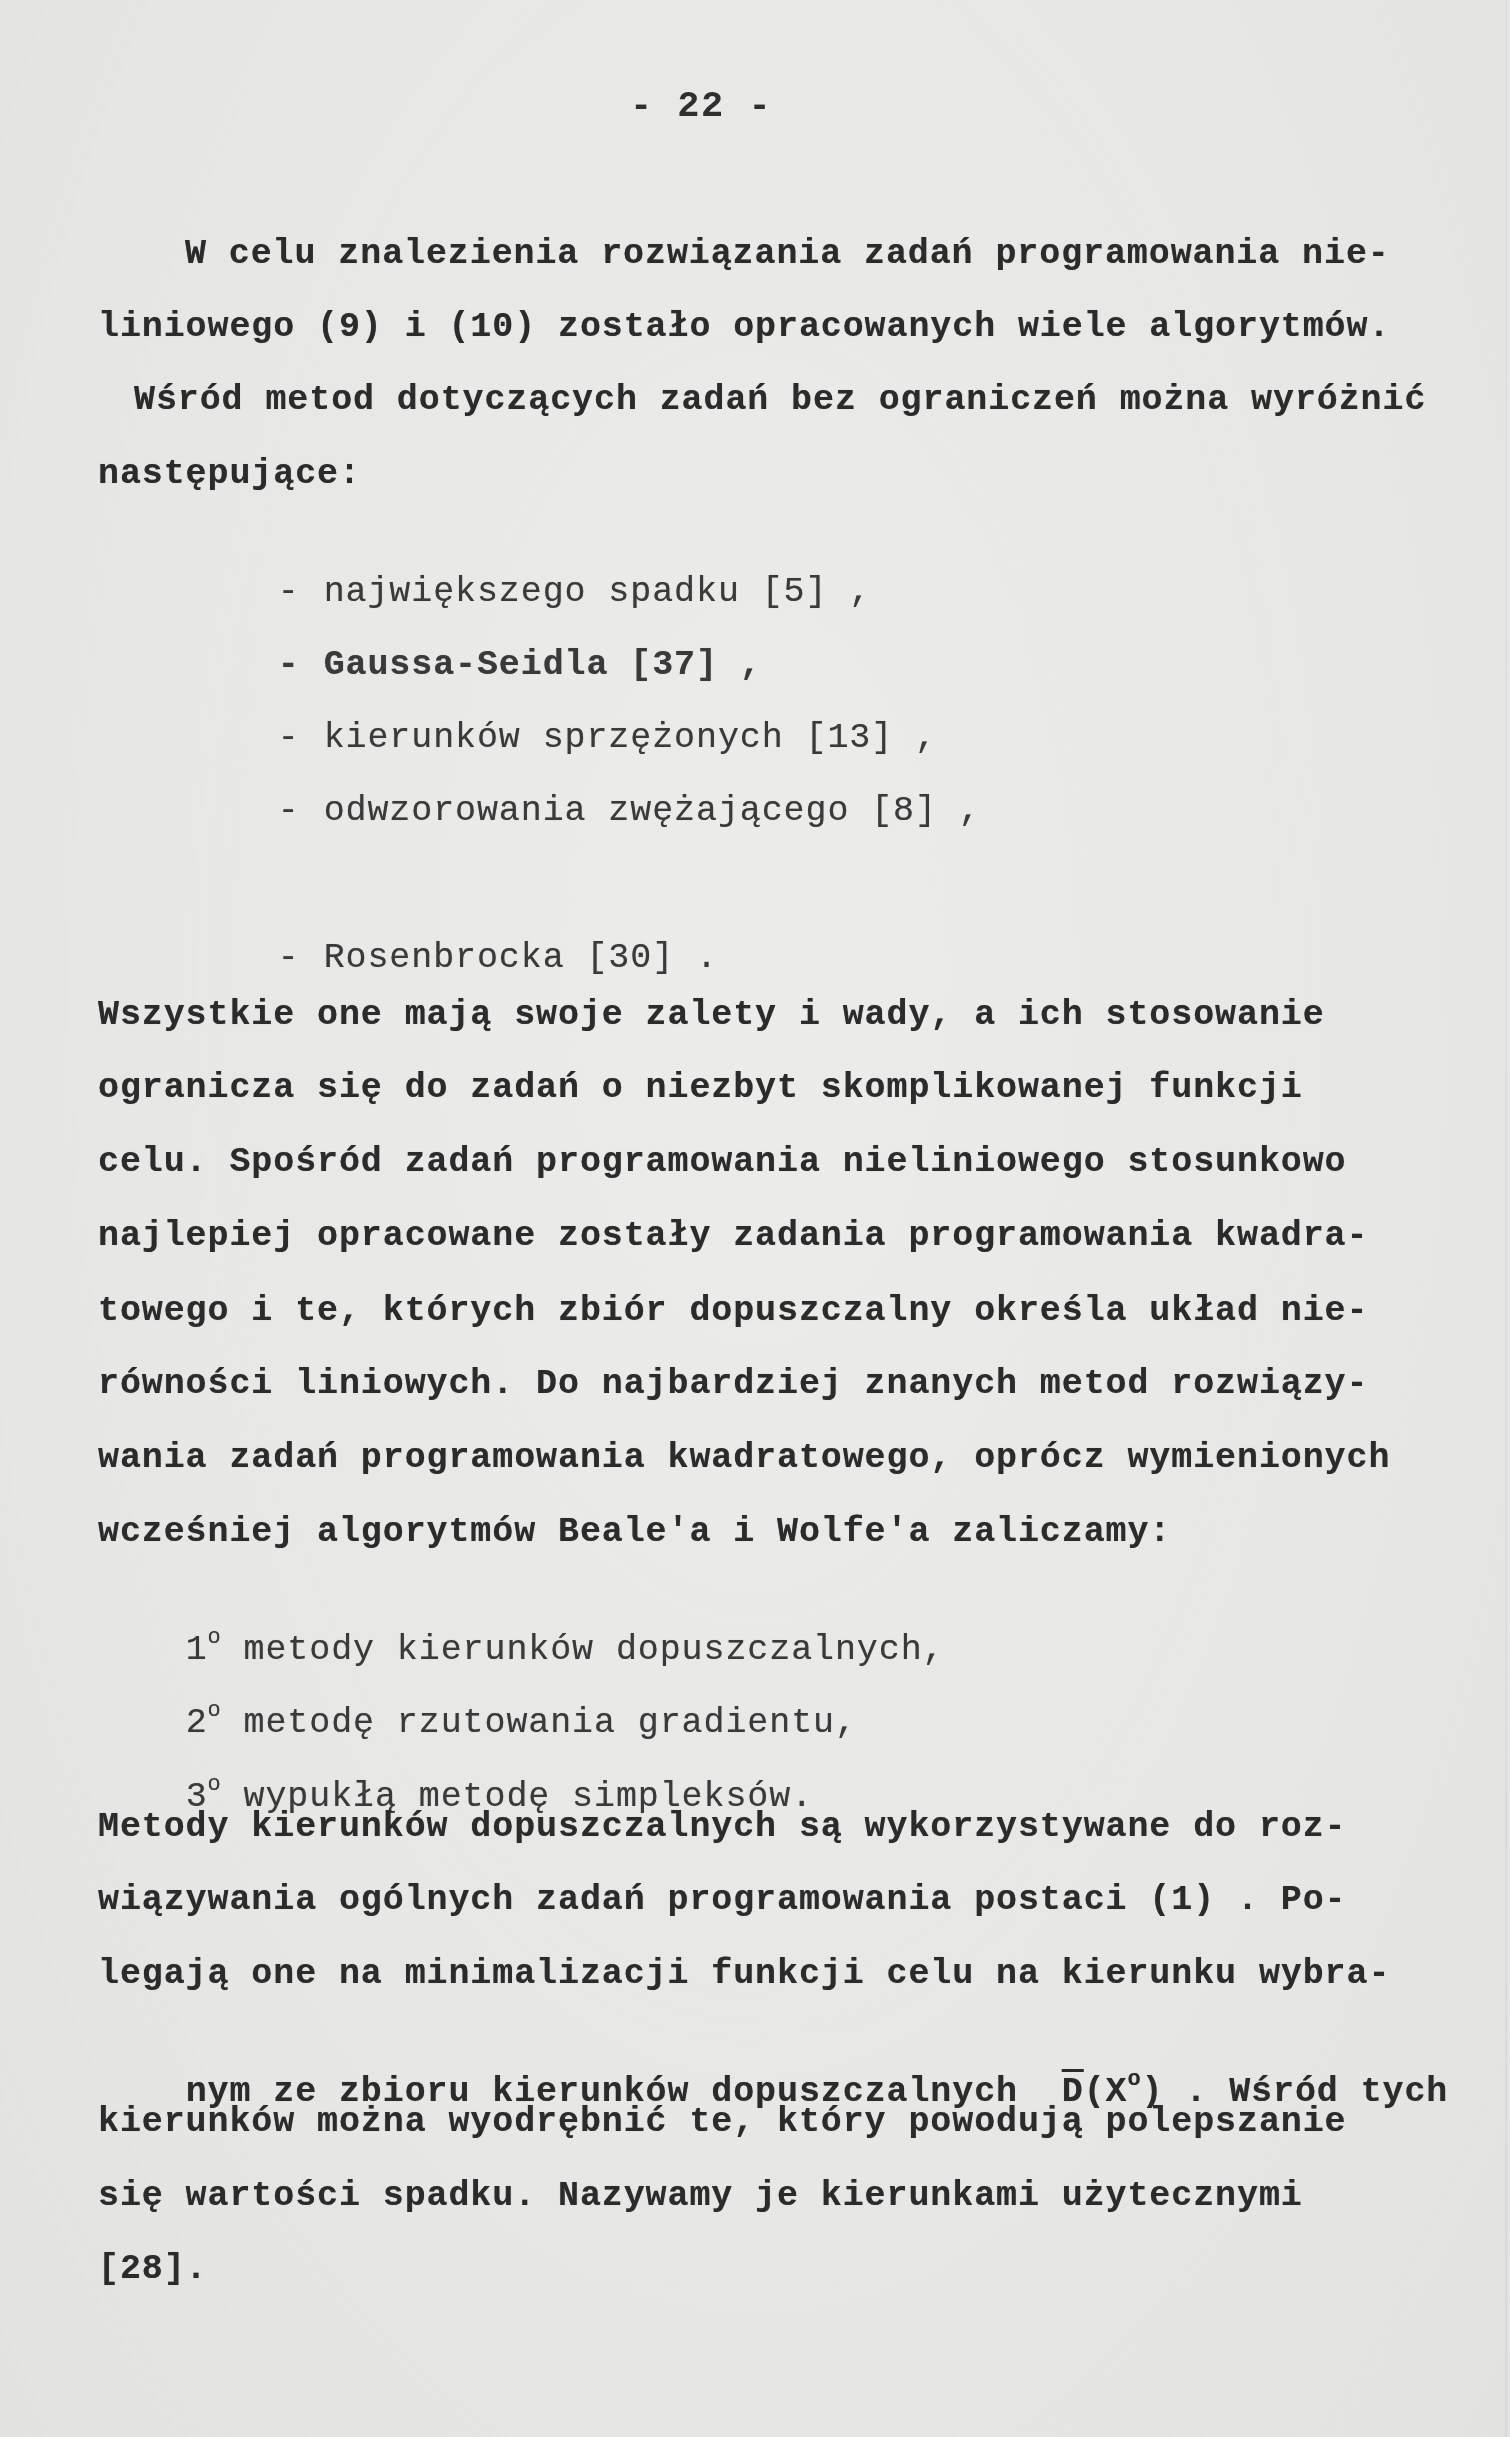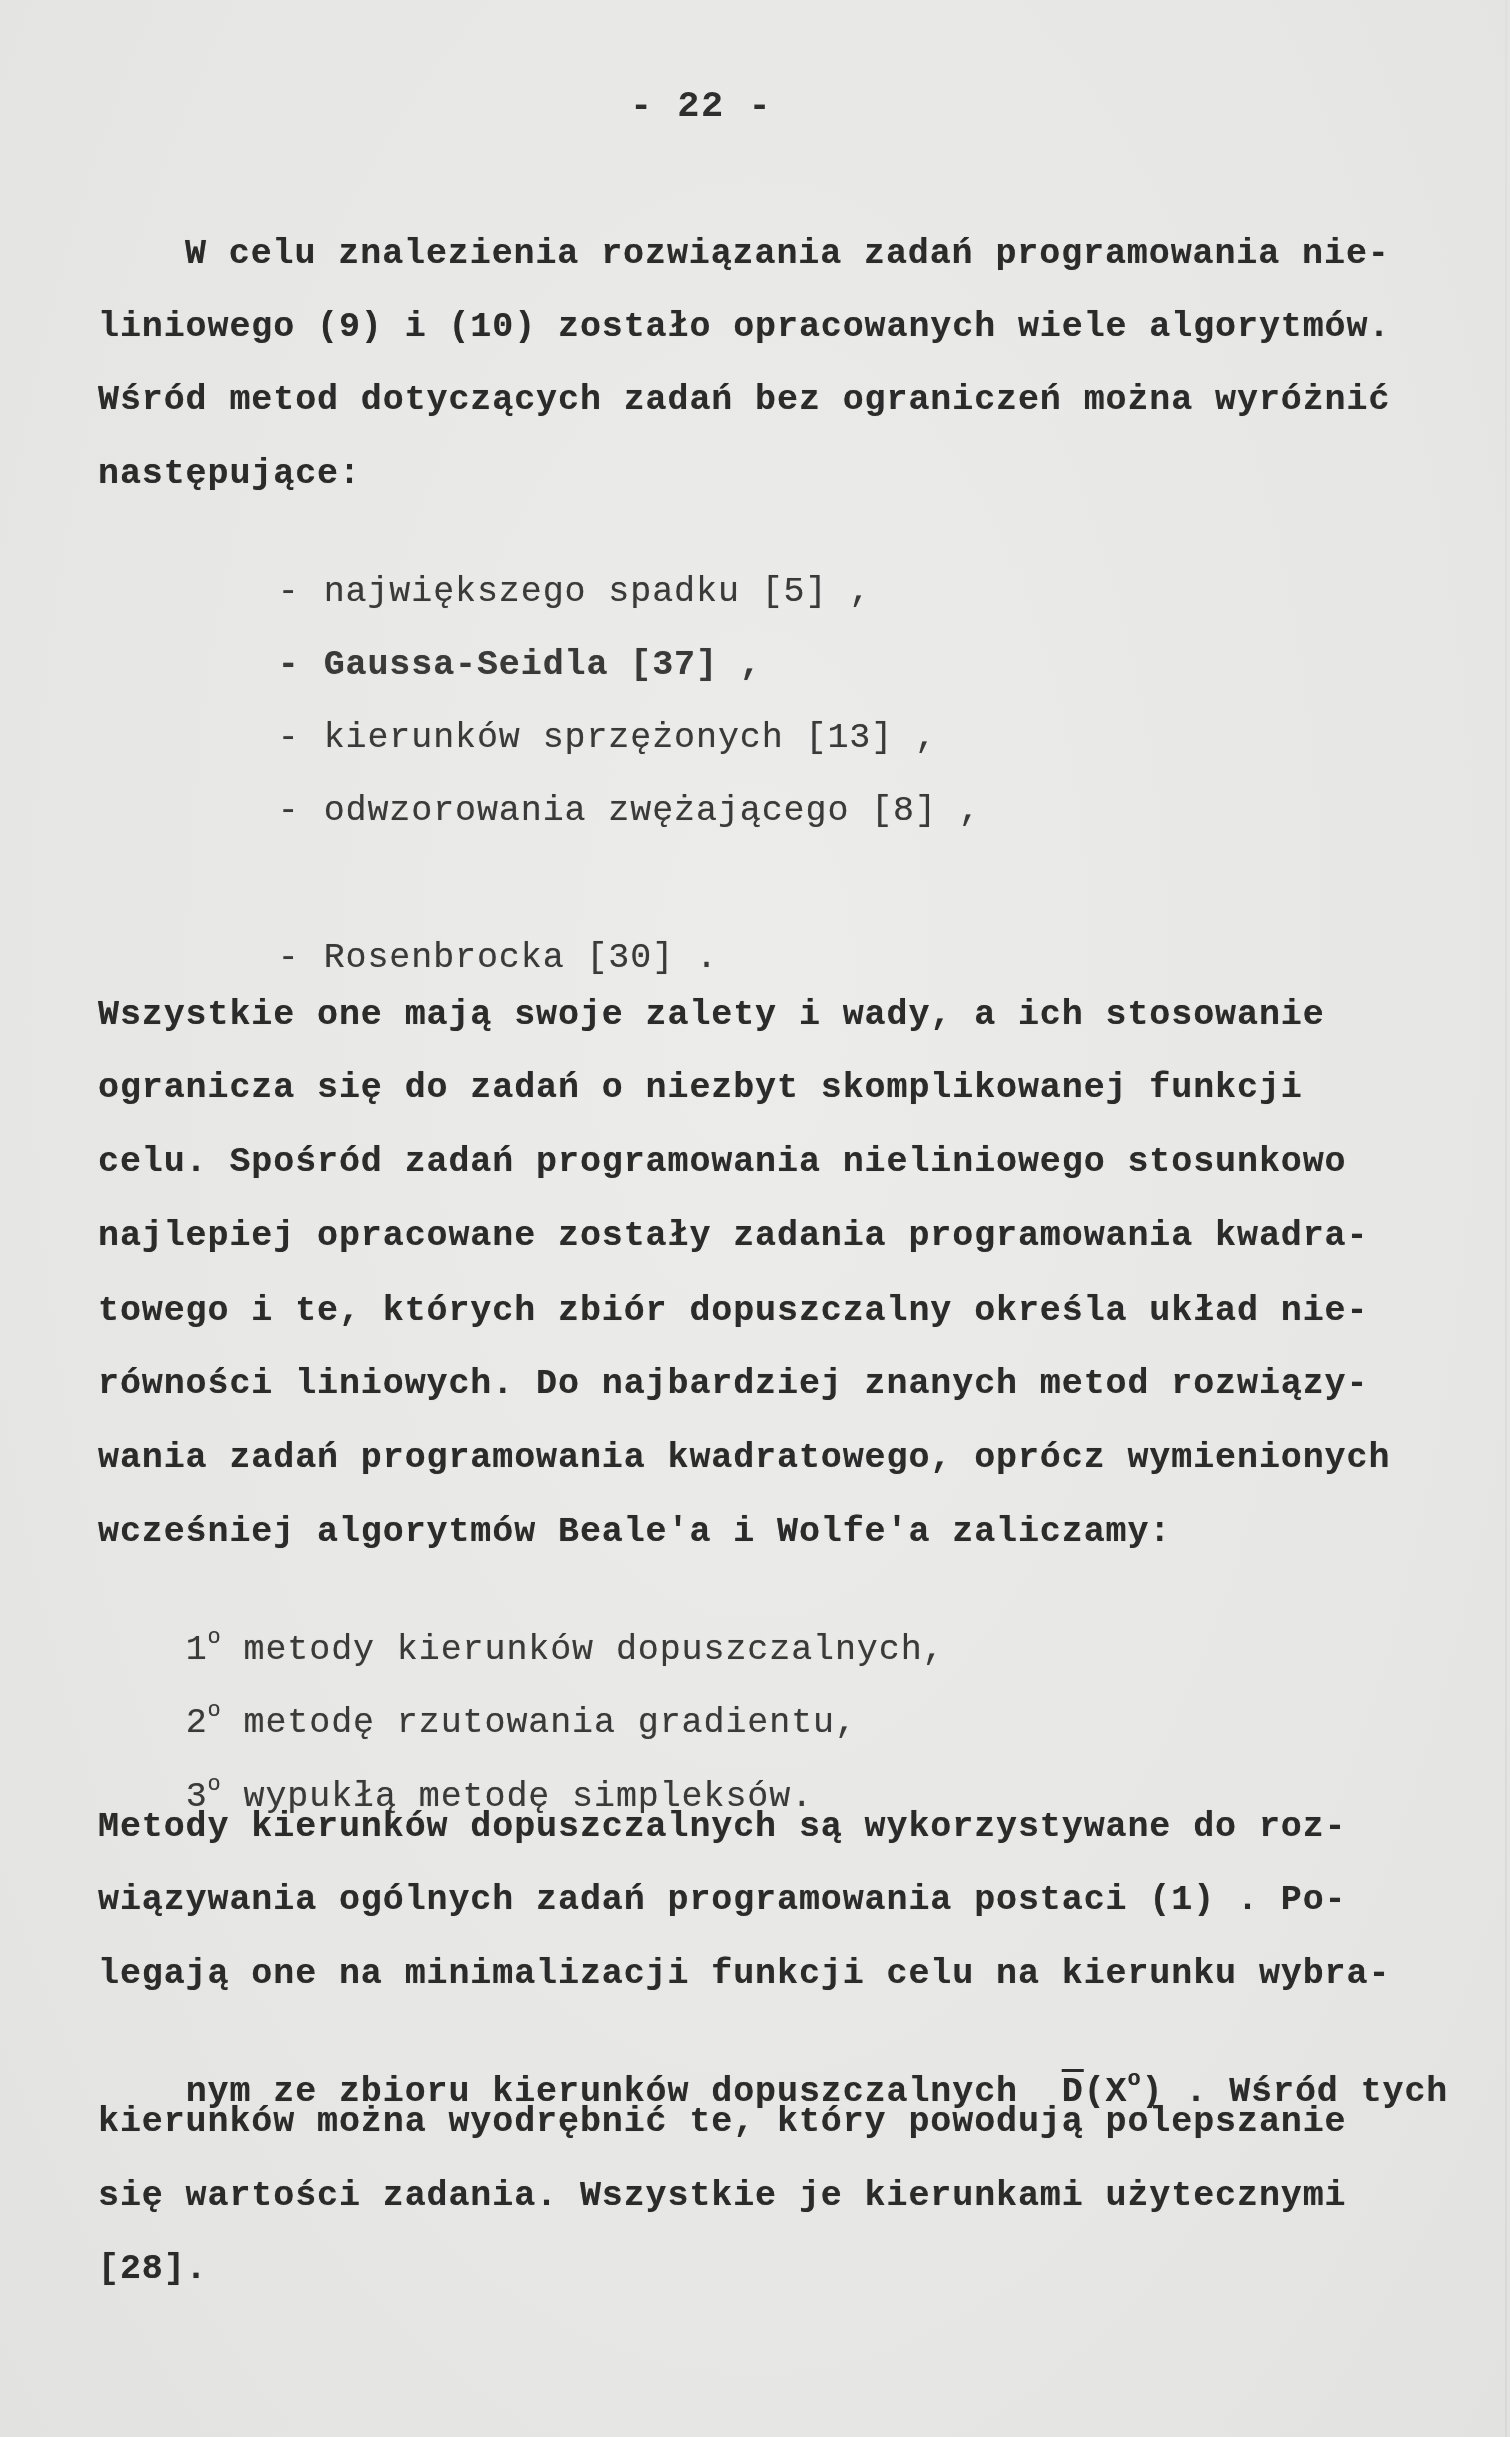--- a/index.html
+++ b/index.html
@@ -58,21 +58,21 @@
   </style>
 </head>
 <body>
 
 <div class="page">
 
   <div class="pagenum">- 22 -</div>
 
   <div class="line" style="top:232px; left:185px;">W celu znalezienia rozwiązania zadań programowania nie-</div>
   <div class="line" style="top:305px;">liniowego (9) i (10) zostało opracowanych wiele algorytmów.</div>
-  <div class="line" style="top:378px;">Wśród metod dotyczących zadań bez ograniczeń można wyróżnić</div>
+  <div class="line" style="top:378px;margin-left:36px;">Wśród metod dotyczących zadań bez ograniczeń można wyróżnić</div>
   <div class="line" style="top:452px;">następujące:</div>
 
   <div class="line light" style="top:526px; left:190px;">
     <span class="dash">-</span><span>największego spadku [5] ,</span>
   </div>
   <div class="line light" style="top:599px; left:190px;font-weight:bold;">
     <span class="dash">-</span><span>Gaussa-Seidla [37] ,</span>
   </div>
   <div class="line light" style="top:672px; left:190px;">
     <span class="dash">-</span><span>kierunków sprzężonych [13] ,</span>
@@ -103,18 +103,18 @@
     <span>3</span><sup>o</sup> <span>wypukłą metodę simpleksów.</span>
   </div>
 
   <div class="line" style="top:1805px;">Metody kierunków dopuszczalnych są wykorzystywane do roz-</div>
   <div class="line" style="top:1878px;">wiązywania ogólnych zadań programowania postaci (1) . Po-</div>
   <div class="line" style="top:1952px;">legają one na minimalizacji funkcji celu na kierunku wybra-</div>
   <div class="line" style="top:2026px;">
     <span>nym ze zbioru kierunków dopuszczalnych  </span><span class="overline">D</span><span>(X</span><sup>o</sup><span>) . Wśród tych</span>
   </div>
   <div class="line" style="top:2100px;">kierunków można wyodrębnić te, który powodują polepszanie</div>
-  <div class="line" style="top:2174px;">się wartości zadania. Wszystkie je kierunkami użytecznymi</div>
+  <div class="line" style="top:2174px;">się wartości spadku. Nazywamy je kierunkami użytecznymi</div>
   <div class="line" style="top:2247px;">[28].</div>
 
   <div class="right-edge"></div>
 </div>
 
 
 </body></html>

